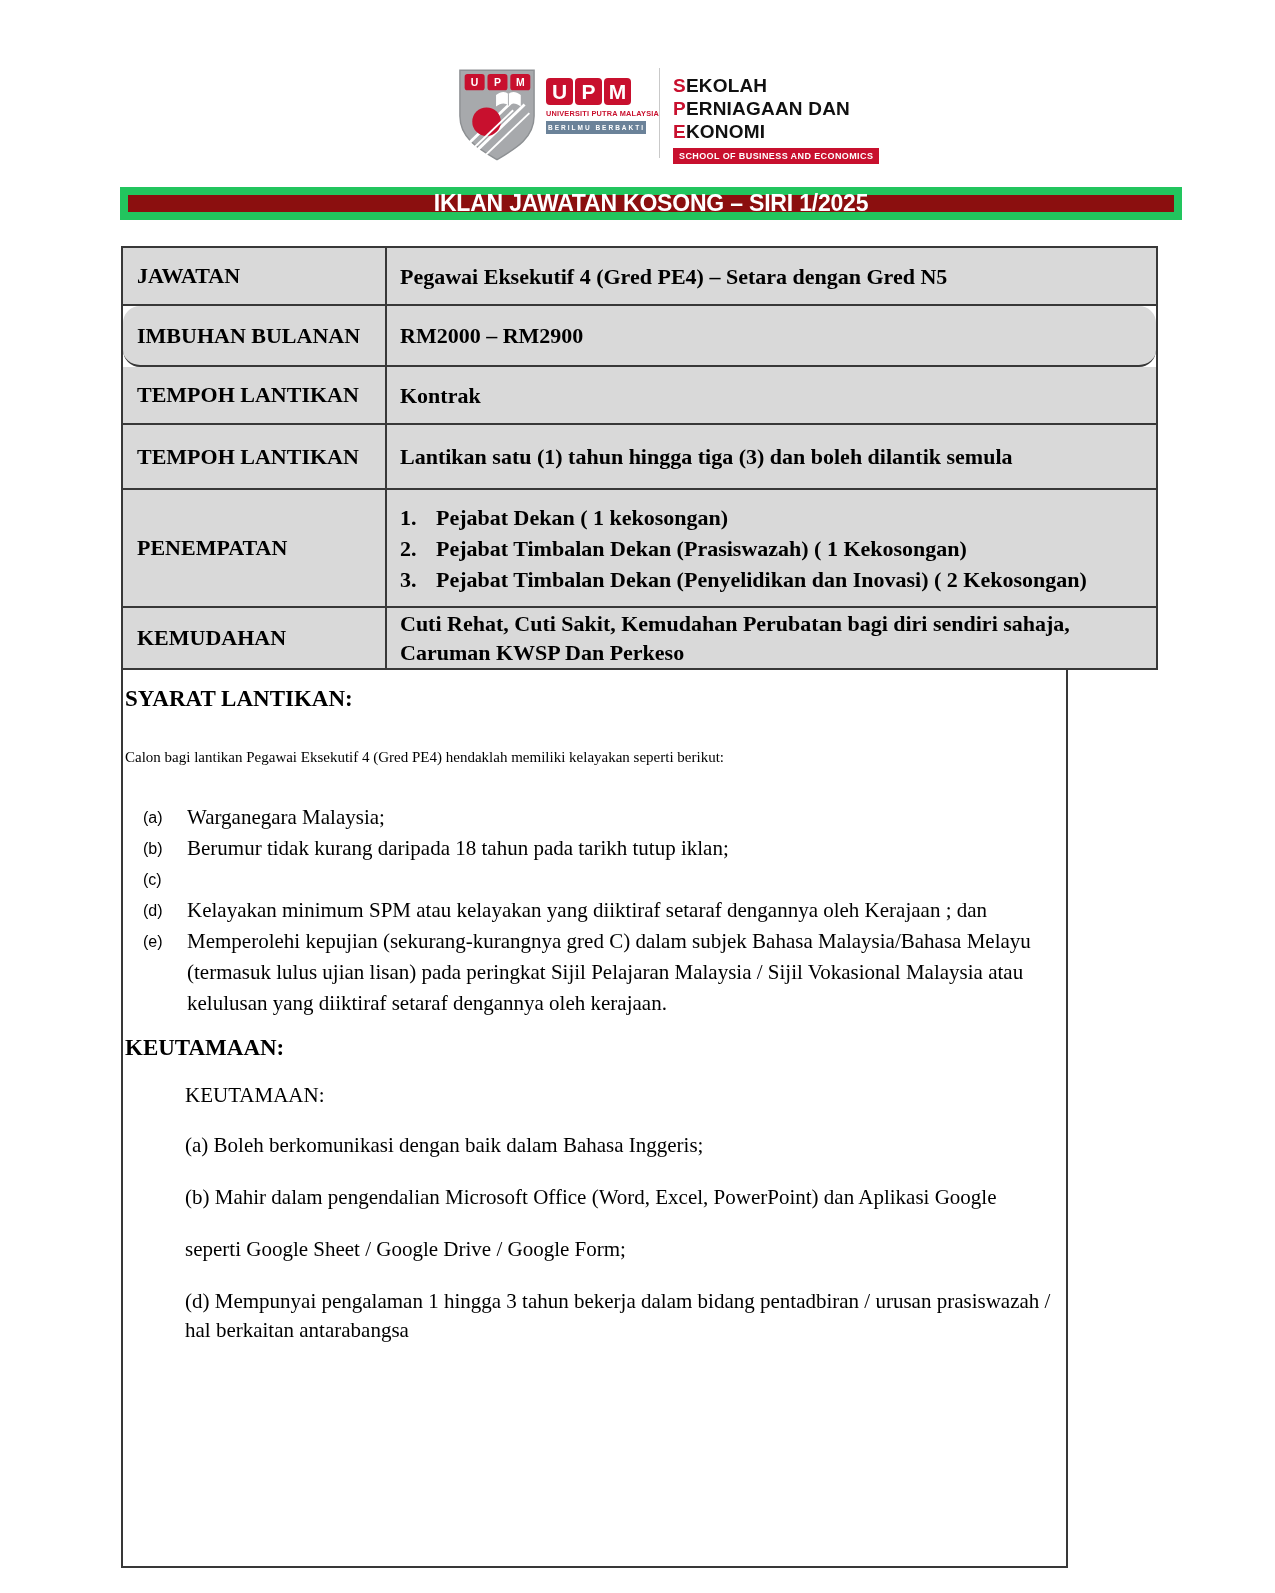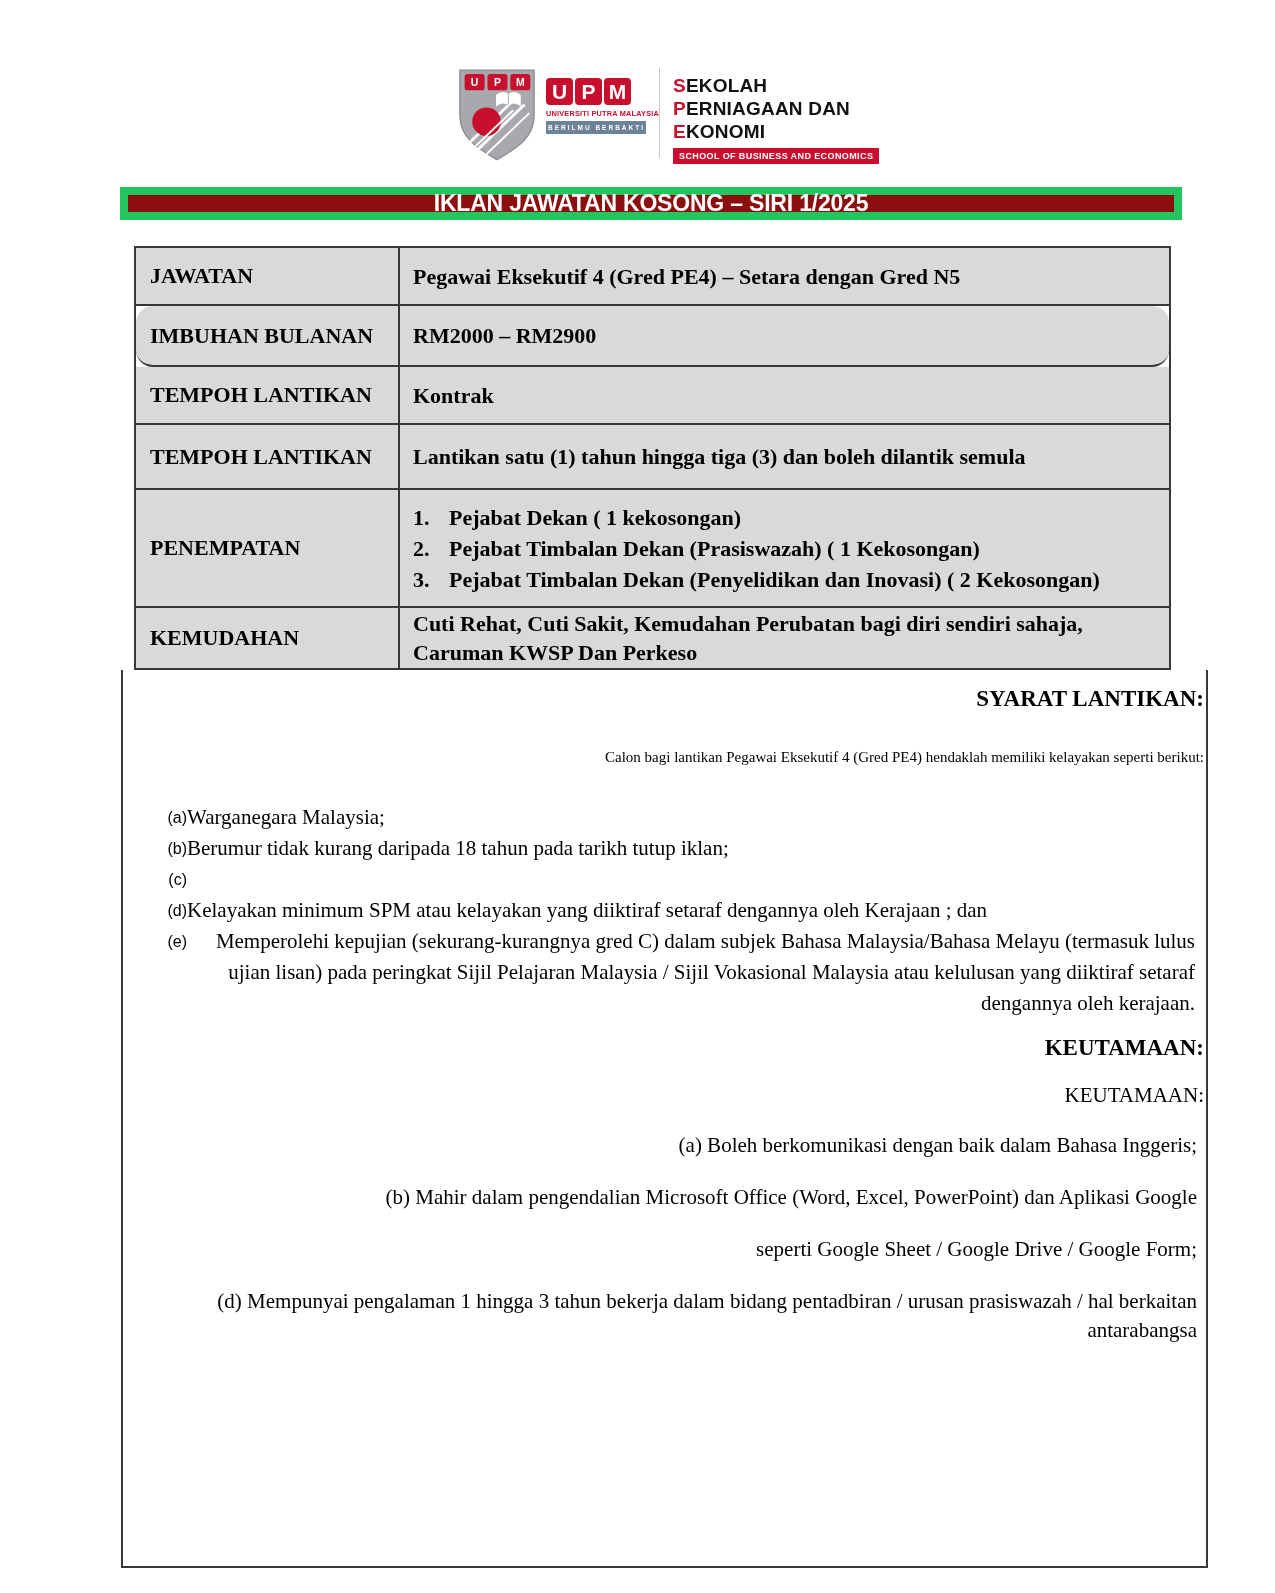--- a/index.html
+++ b/index.html
@@ -43,39 +43,39 @@
   .banner {
     position:absolute; left:120px; top:187px; width:1062px; height:33px;
     background:#8B0F0F; border:8px solid #22c55e;
     display:flex; align-items:center; justify-content:center;
   }
   .banner span {
     color:#fff; font:bold 23px "Liberation Sans",sans-serif; letter-spacing:-0.2px; white-space:nowrap;
   }
 
   
-  .doc-table { position:absolute; left:134px; top:246px; width:1037px; border:2px solid #383838; }
+  .doc-table { position:absolute; left:121px; top:246px; width:1037px; border:2px solid #383838; }
   .t-row { display:flex; border-bottom:2px solid #383838; background:#D9D9D9; }
   .t-row:last-child { border-bottom:none; }
   .t-label {
     width:264px; border-right:2px solid #383838; padding-left:14px;
     display:flex; align-items:center; font-weight:bold; font-size:22px;
   }
   .t-value { flex:1; padding:4px 2px 4px 13px; display:flex; align-items:center; font-weight:bold; font-size:22px; line-height:29px; }
   .r1 { height:58px; } .r2 { height:61px;border-radius:17px; } .r3 { height:58px; }
   .r4 { height:65px; } .r5 { height:118px; } .r6 { height:60px; }
   .place-list { list-style:none; }
   .place-list li { display:flex; line-height:31px; }
   .place-list .num { width:36px; flex:0 0 36px; }
 
   
   .content-box {
-    position:absolute; left:121px; top:670px; width:1087px; height:898px;
+    position:absolute; left:121px; top:670px; width:947px; height:898px;
     border:2px solid #383838; border-top:none; background:#fff;
-    padding:0 2px; overflow:hidden;text-align:right;
+    padding:0 2px; overflow:hidden;
   }
   .sec-heading { font-size:23px; font-weight:bold; margin:16px 0 0 0; }
   .intro { font-size:15px; margin:30px 0 0 0; line-height:30px; }
   .req-list { margin-top:30px; padding-left:18px; }
   .req-item { display:flex; }
   .req-item .marker { width:44px; flex:0 0 44px; font:16px "Liberation Sans",sans-serif; line-height:31px; }
   .req-item .req-text { font-size:21px; line-height:31px; max-width:1008px; }
   .keutamaan-heading { margin-top:16px; }
   .k-sub { font-size:21px; margin:22px 0 0 60px; }
   .k-par { font-size:21px; line-height:29px; margin:23px 0 0 60px; max-width:1012px; }

